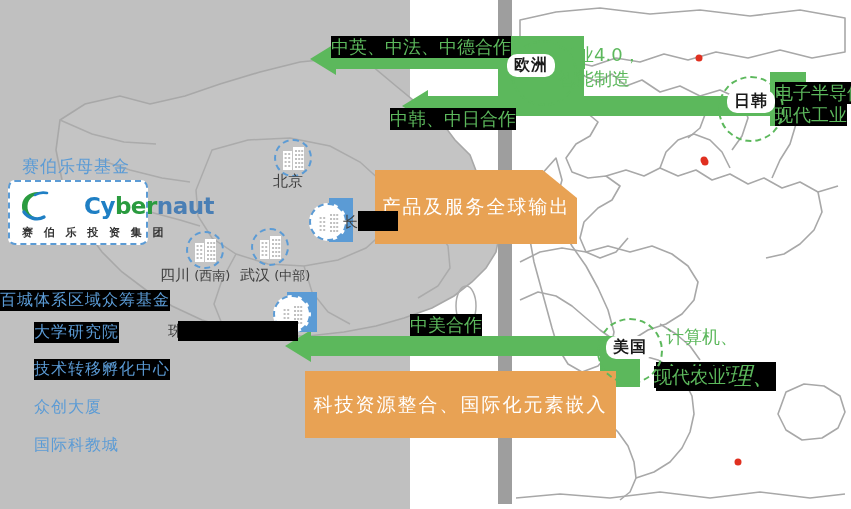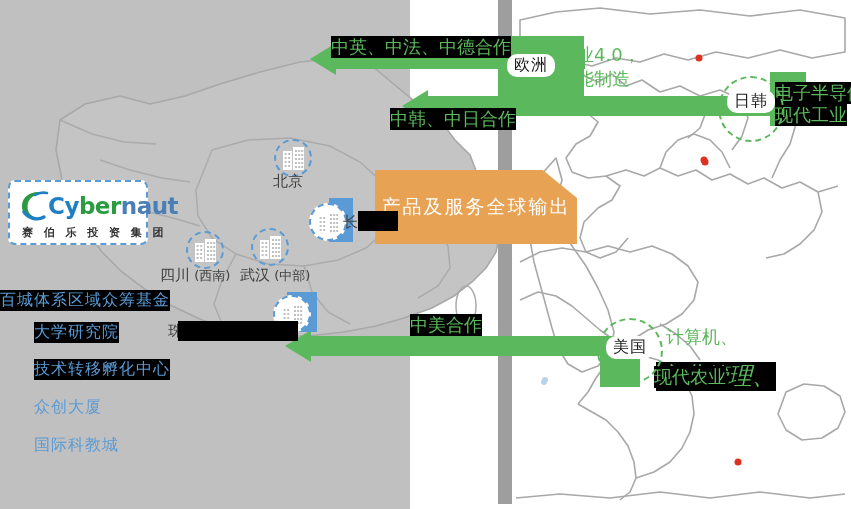--- a/index.html
+++ b/index.html
@@ -52,20 +52,21 @@
   
   .glabel{position:absolute;color:#5cb85c;white-space:nowrap;line-height:1.22;}
   .glabel.hl{background:#000000;}
 
   
   .pill{
     position:absolute;background:#ffffff;
     border-radius:10px;color:#1a1a1a;font-size:16px;
     padding:1px 7px;white-space:nowrap;z-index:6;
     letter-spacing:1px;
+    font-weight:bold;
   }
   .dcircle{
     position:absolute;border:2px dashed #5cb85c;
     border-radius:50%;z-index:5;
   }
   .gblock{position:absolute;background:#5cb85c;}
 
   
   .obanner{
     position:absolute;background:#e8a254;
@@ -95,20 +96,21 @@
   
   .logobox{
     position:absolute;background:#ffffff;
     border:2px dashed #5b9bd5;border-radius:7px;
     box-sizing:border-box;
   }
   .logo-mark{position:absolute;}
   .logo-word{
     position:absolute;font-size:23px;font-weight:bold;white-space:nowrap;
     letter-spacing:-.5px;
+    margin-left:36px;
   }
   .logo-word .cy{color:#1f7fc4;}
   .logo-word .ber{color:#2a9b3f;}
   .logo-word .naut{color:#4a7fb5;}
   .logo-cn{
     position:absolute;font-size:11px;font-weight:bold;color:#333333;
     letter-spacing:4px;white-space:nowrap;font-family:Liberation Serif, serif;
   }
   .fundlabel{
     position:absolute;color:#5b9bd5;font-size:17px;white-space:nowrap;
@@ -238,20 +240,21 @@
 
   <div class="gblock" style="left:600px;top:355px;width:40px;height:32px;"></div>
   <div class="dcircle" style="left:597px;top:318px;width:62px;height:62px;"></div>
   <div class="pill" style="left:606px;top:336px;">美国</div>
   <div class="glabel" style="left:666px;top:326px;font-size:18px;">计算机、</div>
   <div class="glabel hl" style="left:656px;top:362px;font-size:24px;font-style:italic;">商业管理、</div>
   <div class="glabel hl" style="left:654px;top:366px;font-size:18px;">现代农业</div>
 
   <div class="obanner notched" style="left:375px;top:170px;width:202px;height:74px;">产品及服务全球输出</div>
 
+  <div class="obanner" style="left:305px;top:371px;width:311px;height:67px;">科技资源整合、国际化元素嵌入</div>
 
 
   <div class="city" style="left:274px;top:139px;width:38px;height:38px;">
     <div class="disc"></div>
     <svg class="bld" viewBox="0 0 21 23">
       <rect x="0" y="4" width="9" height="19" fill="#ffffff"></rect>
       <rect x="10" y="0" width="11" height="23" fill="#ffffff"></rect>
       <g fill="#c0c0c0">
         <rect x="1.6" y="6" width="2" height="2"></rect>
           <rect x="5.2" y="6" width="2" height="2"></rect>
@@ -414,20 +417,21 @@
           <rect x="18.2" y="15" width="2" height="2"></rect>
         <rect x="12" y="19" width="2" height="2"></rect>
           <rect x="15.2" y="19" width="2" height="2"></rect>
           <rect x="18.2" y="19" width="2" height="2"></rect>
       </g>
     </svg>
   </div>
   <div class="citylabel" style="left:168px;top:322px;"><span>珠三角</span><span class="sm"> (华南)</span></div>
   <div style="position:absolute;left:178px;top:321px;width:120px;height:20px;background:#000;"></div>
 
+  <div class="fundlabel" style="left:22px;top:155px;">赛伯乐母基金</div>
 
   <div class="logobox" style="left:8px;top:180px;width:140px;height:65px;">
     <svg class="logo-mark" style="left:8px;top:6px;width:34px;height:34px;" viewBox="0 0 34 34">
       <path d="M28 6 C18 1, 5 6, 4 17 C3 28, 14 33, 24 30 C17 31, 9 27, 9.5 18
                C10 9, 19 5, 28 6 Z" fill="#2a9b3f"></path>
       <path d="M6 24 C10 30, 19 33, 26 29" stroke="#1f7fc4" stroke-width="3.4" fill="none" stroke-linecap="round"></path>
       <path d="M29 5 C24 4, 20 5, 17 7" stroke="#1f7fc4" stroke-width="2.6" fill="none" stroke-linecap="round"></path>
     </svg>
     <div class="logo-word" style="left:38px;top:11px;"><span class="cy">Cy</span><span class="ber">ber</span><span class="naut">naut</span></div>
     <div class="logo-cn" style="left:12px;top:43px;">赛 伯 乐 投 资 集 团</div>

